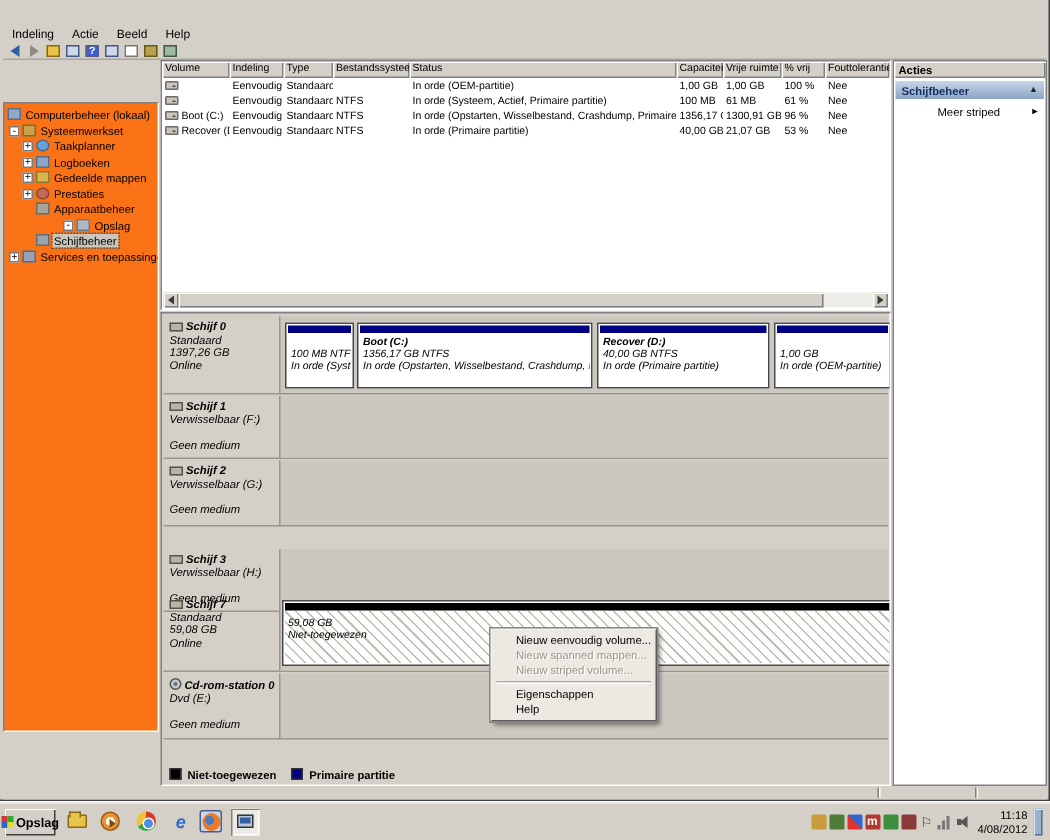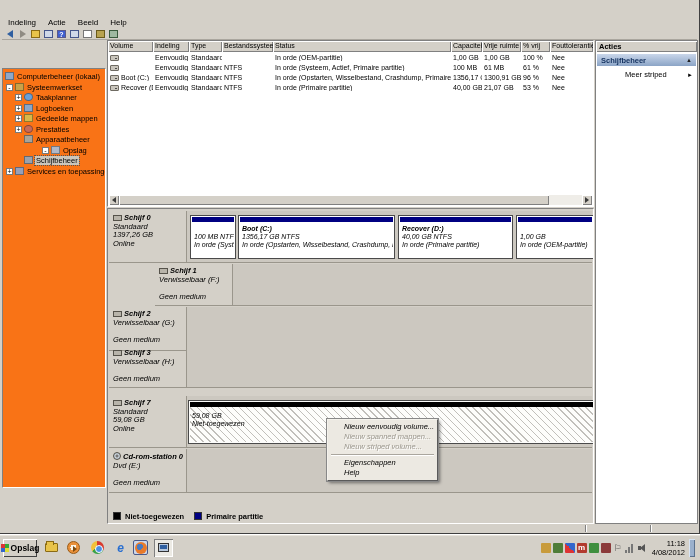--- a/index.html
+++ b/index.html
@@ -107,21 +107,21 @@
   #more-actions .arr { margin-left:auto; margin-right:3px; font-size:6px; }
 
   
   #statusbar { position:absolute; left:2px; top:524px; width:696px; height:9px; background:#d4d0c8; }
   .sdiv { position:absolute; top:1px; bottom:1px; width:2px; border-left:1px solid #808080; border-right:1px solid #fff; }
 
   
   #ctxmenu { position:absolute; left:327px; top:419px; width:111px; background:#ece9e2;
              border:1px solid; border-color:#f4f2ec #5a5a5a #5a5a5a #f4f2ec; outline:1px solid #888;
              box-shadow:2px 2px 3px rgba(0,0,0,.45); padding:2px 1px; z-index:50; }
-  .mitem { height:10px; line-height:10px; font-size:7.5px; padding-left:15px; white-space:nowrap; overflow:hidden;font-style:italic; }
+  .mitem { height:10px; line-height:10px; font-size:7.5px; padding-left:15px; white-space:nowrap; overflow:hidden; }
   .mitem.disabled { color:#9a968c; text-shadow:1px 1px 0 #fff; }
   .msep { height:0; border-top:1px solid #aaa69e; border-bottom:1px solid #fff; margin:2px 2px; }
 
   
   #taskbar { position:absolute; left:0; top:534px; width:700px; height:26px; background:#d4d0c8;
              border-top:1px solid #fff; box-shadow:inset 0 1px 0 #e8e4dc; display:flex; align-items:center; }
   #startbtn { position:absolute; left:3px; top:4px; width:34px; height:18px; background:#d4d0c8;
               box-shadow:inset 1px 1px 0 #fff, inset -1px -1px 0 #404040; display:flex; align-items:center;
               justify-content:center; gap:2px; font-size:8.5px; font-weight:bold; }
   .flag { width:8px; height:8px; display:grid; grid-template-columns:4px 4px; grid-template-rows:4px 4px; }
@@ -361,41 +361,41 @@
             <div class="pbar primary"></div>
             <div class="ptext">
                 <div class="t"></div>
                 <div>1,00 GB</div>
                 <div>In orde (OEM-partitie)</div>
               </div>
           </div>
         </div>
       </div>
 
-      <div class="drow" style="top:55px; height:42px;margin-left:46px;">
+      <div class="drow" style="top:55px; height:42px;">
         <div class="dlabel">
           <div class="nm"><span class="dgl"></span><span>Schijf 1</span></div>
           <div>Verwisselbaar (F:)</div>
           <div>&nbsp;</div>
           <div>Geen medium</div>
         </div>
         <div class="parea"></div>
       </div>
 
       <div class="drow" style="top:98px; height:44px;">
         <div class="dlabel">
           <div class="nm"><span class="dgl"></span><span>Schijf 2</span></div>
           <div>Verwisselbaar (G:)</div>
           <div>&nbsp;</div>
           <div>Geen medium</div>
         </div>
         <div class="parea"></div>
       </div>
 
-      <div class="drow" style="top:137px; height:42px;">
+      <div class="drow" style="top:157px; height:42px;">
         <div class="dlabel">
           <div class="nm"><span class="dgl"></span><span>Schijf 3</span></div>
           <div>Verwisselbaar (H:)</div>
           <div>&nbsp;</div>
           <div>Geen medium</div>
         </div>
         <div class="parea"></div>
       </div>
 
       <div class="drow" style="top:187px; height:52px;">

